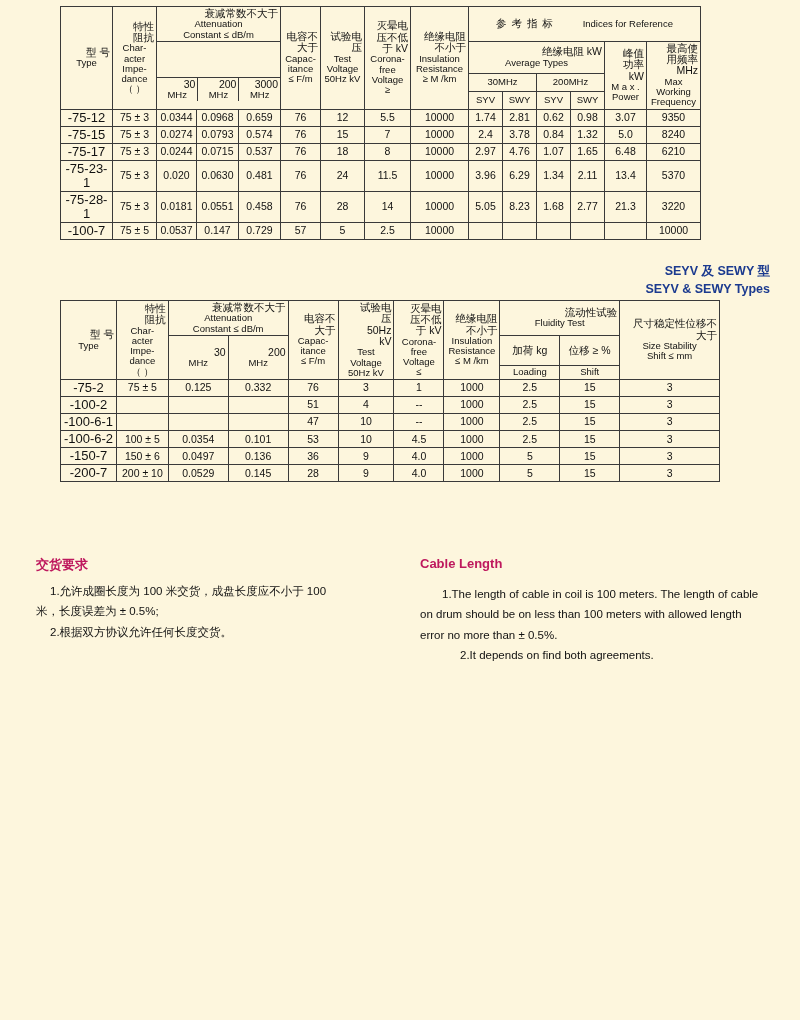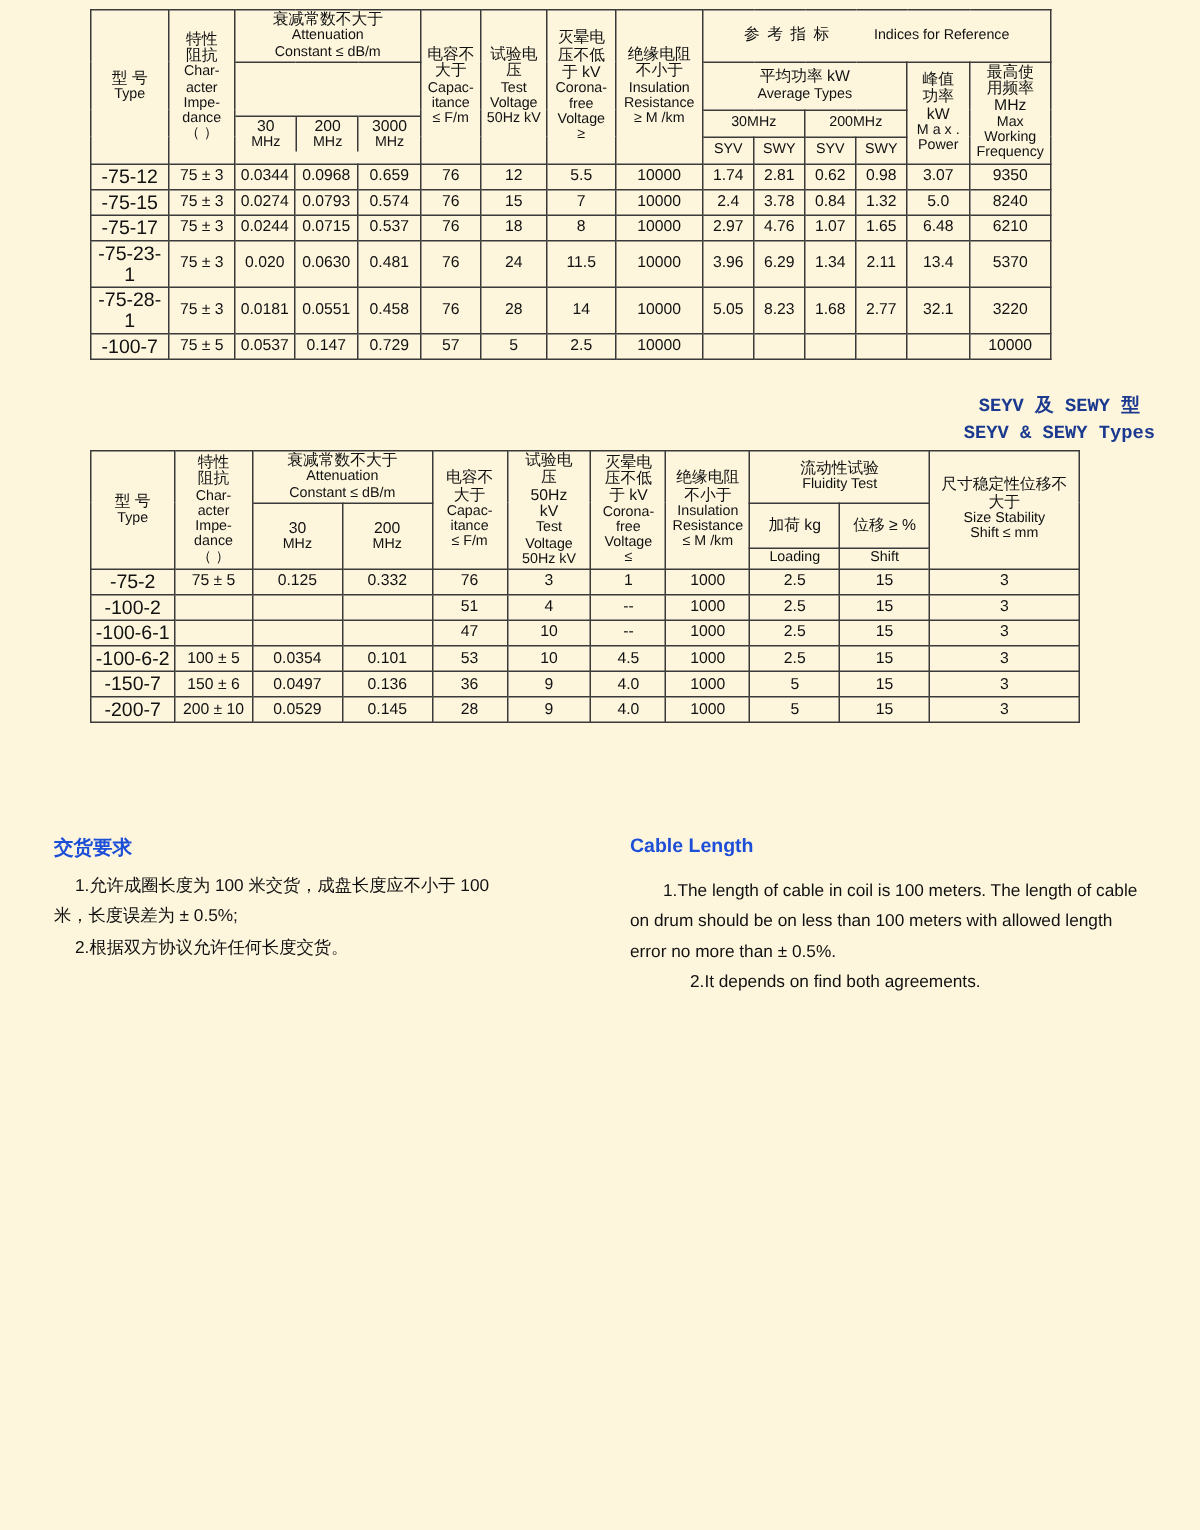--- a/index.html
+++ b/index.html
@@ -30,21 +30,21 @@
   table.spec td, table.spec th {
     border: 1px solid #3a3a3a;
     text-align: center;
     vertical-align: middle;
     font-weight: normal;
     padding: 1px 2px;
     line-height: 1.08;
     color: #111;
   }
   .hdr { font-size: 10px; }
-  .hdr .cn { font-size: 10.5px; }
+  .hdr .cn { font-size: 10.5px; text-align: right; }
   .hdr .en { font-size: 9.5px; }
   .cell { font-size: 10.5px; }
   .typecell { font-size: 13px; text-align: left; padding-left: 6px; }
 
   
   #table1-wrap {
     position: absolute;
     left: 60px;
     top: 6px;
     width: 715px;
@@ -53,43 +53,42 @@
   #table2-wrap {
     position: absolute;
     left: 60px;
     top: 300px;
     width: 660px;
   }
   #types-label {
     position: absolute;
     right: 30px;
     top: 262px;
-    text-align: center;
+    text-align: right;
     color: #1b3a8f;
     font-weight: bold;
     font-size: 12.5px;
     line-height: 1.45;
-    font-family: Liberation Mono, monospace;
   }
 
   
   #delivery-cn {
     position: absolute;
     left: 36px;
     top: 556px;
     width: 360px;
   }
   #delivery-en {
     position: absolute;
     left: 420px;
     top: 556px;
     width: 360px;
   }
   .blk-title {
-    color: #1d4ed8;
+    color: #be185d;
     font-weight: bold;
     font-size: 13px;
     margin-bottom: 8px;
   }
   .blk-p {
     font-size: 11.5px;
     line-height: 1.6;
     color: #111;
     margin: 0 0 2px 0;
   }
@@ -193,21 +192,21 @@
                 </td>
                 <td class="hdr" style="border:none;border-top:1px solid #3a3a3a;border-left:1px solid #3a3a3a;width:33.4%">
                   <div class="cn">3000</div>
                   <div class="en">MHz</div>
                 </td>
               </tr>
             </tbody>
               </table>
           </td>
           <td class="hdr" colspan="4">
-            <div class="cn">平均功率 kW</div>
+            <div class="cn">绝缘电阻 kW</div>
             <div class="en">Average Types</div>
           </td>
           <td class="hdr" rowspan="3">
             <div class="cn" style="white-space:pre-line">峰值
 功率
 kW</div>
             <div class="en">M a x .</div>
             <div class="en">Power</div>
           </td>
           <td class="hdr" rowspan="3">
@@ -310,21 +309,21 @@
           <td class="cell">0.0551</td>
           <td class="cell">0.458</td>
           <td class="cell">76</td>
           <td class="cell">28</td>
           <td class="cell">14</td>
           <td class="cell">10000</td>
           <td class="cell">5.05</td>
           <td class="cell">8.23</td>
           <td class="cell">1.68</td>
           <td class="cell">2.77</td>
-          <td class="cell">32.1</td>
+          <td class="cell">21.3</td>
           <td class="cell">3220</td>
         </tr>
         <tr>
           <td class="typecell">-100-7</td>
           <td class="cell">75 ± 5</td>
           <td class="cell">0.0537</td>
           <td class="cell">0.147</td>
           <td class="cell">0.729</td>
           <td class="cell">57</td>
           <td class="cell">5</td>

